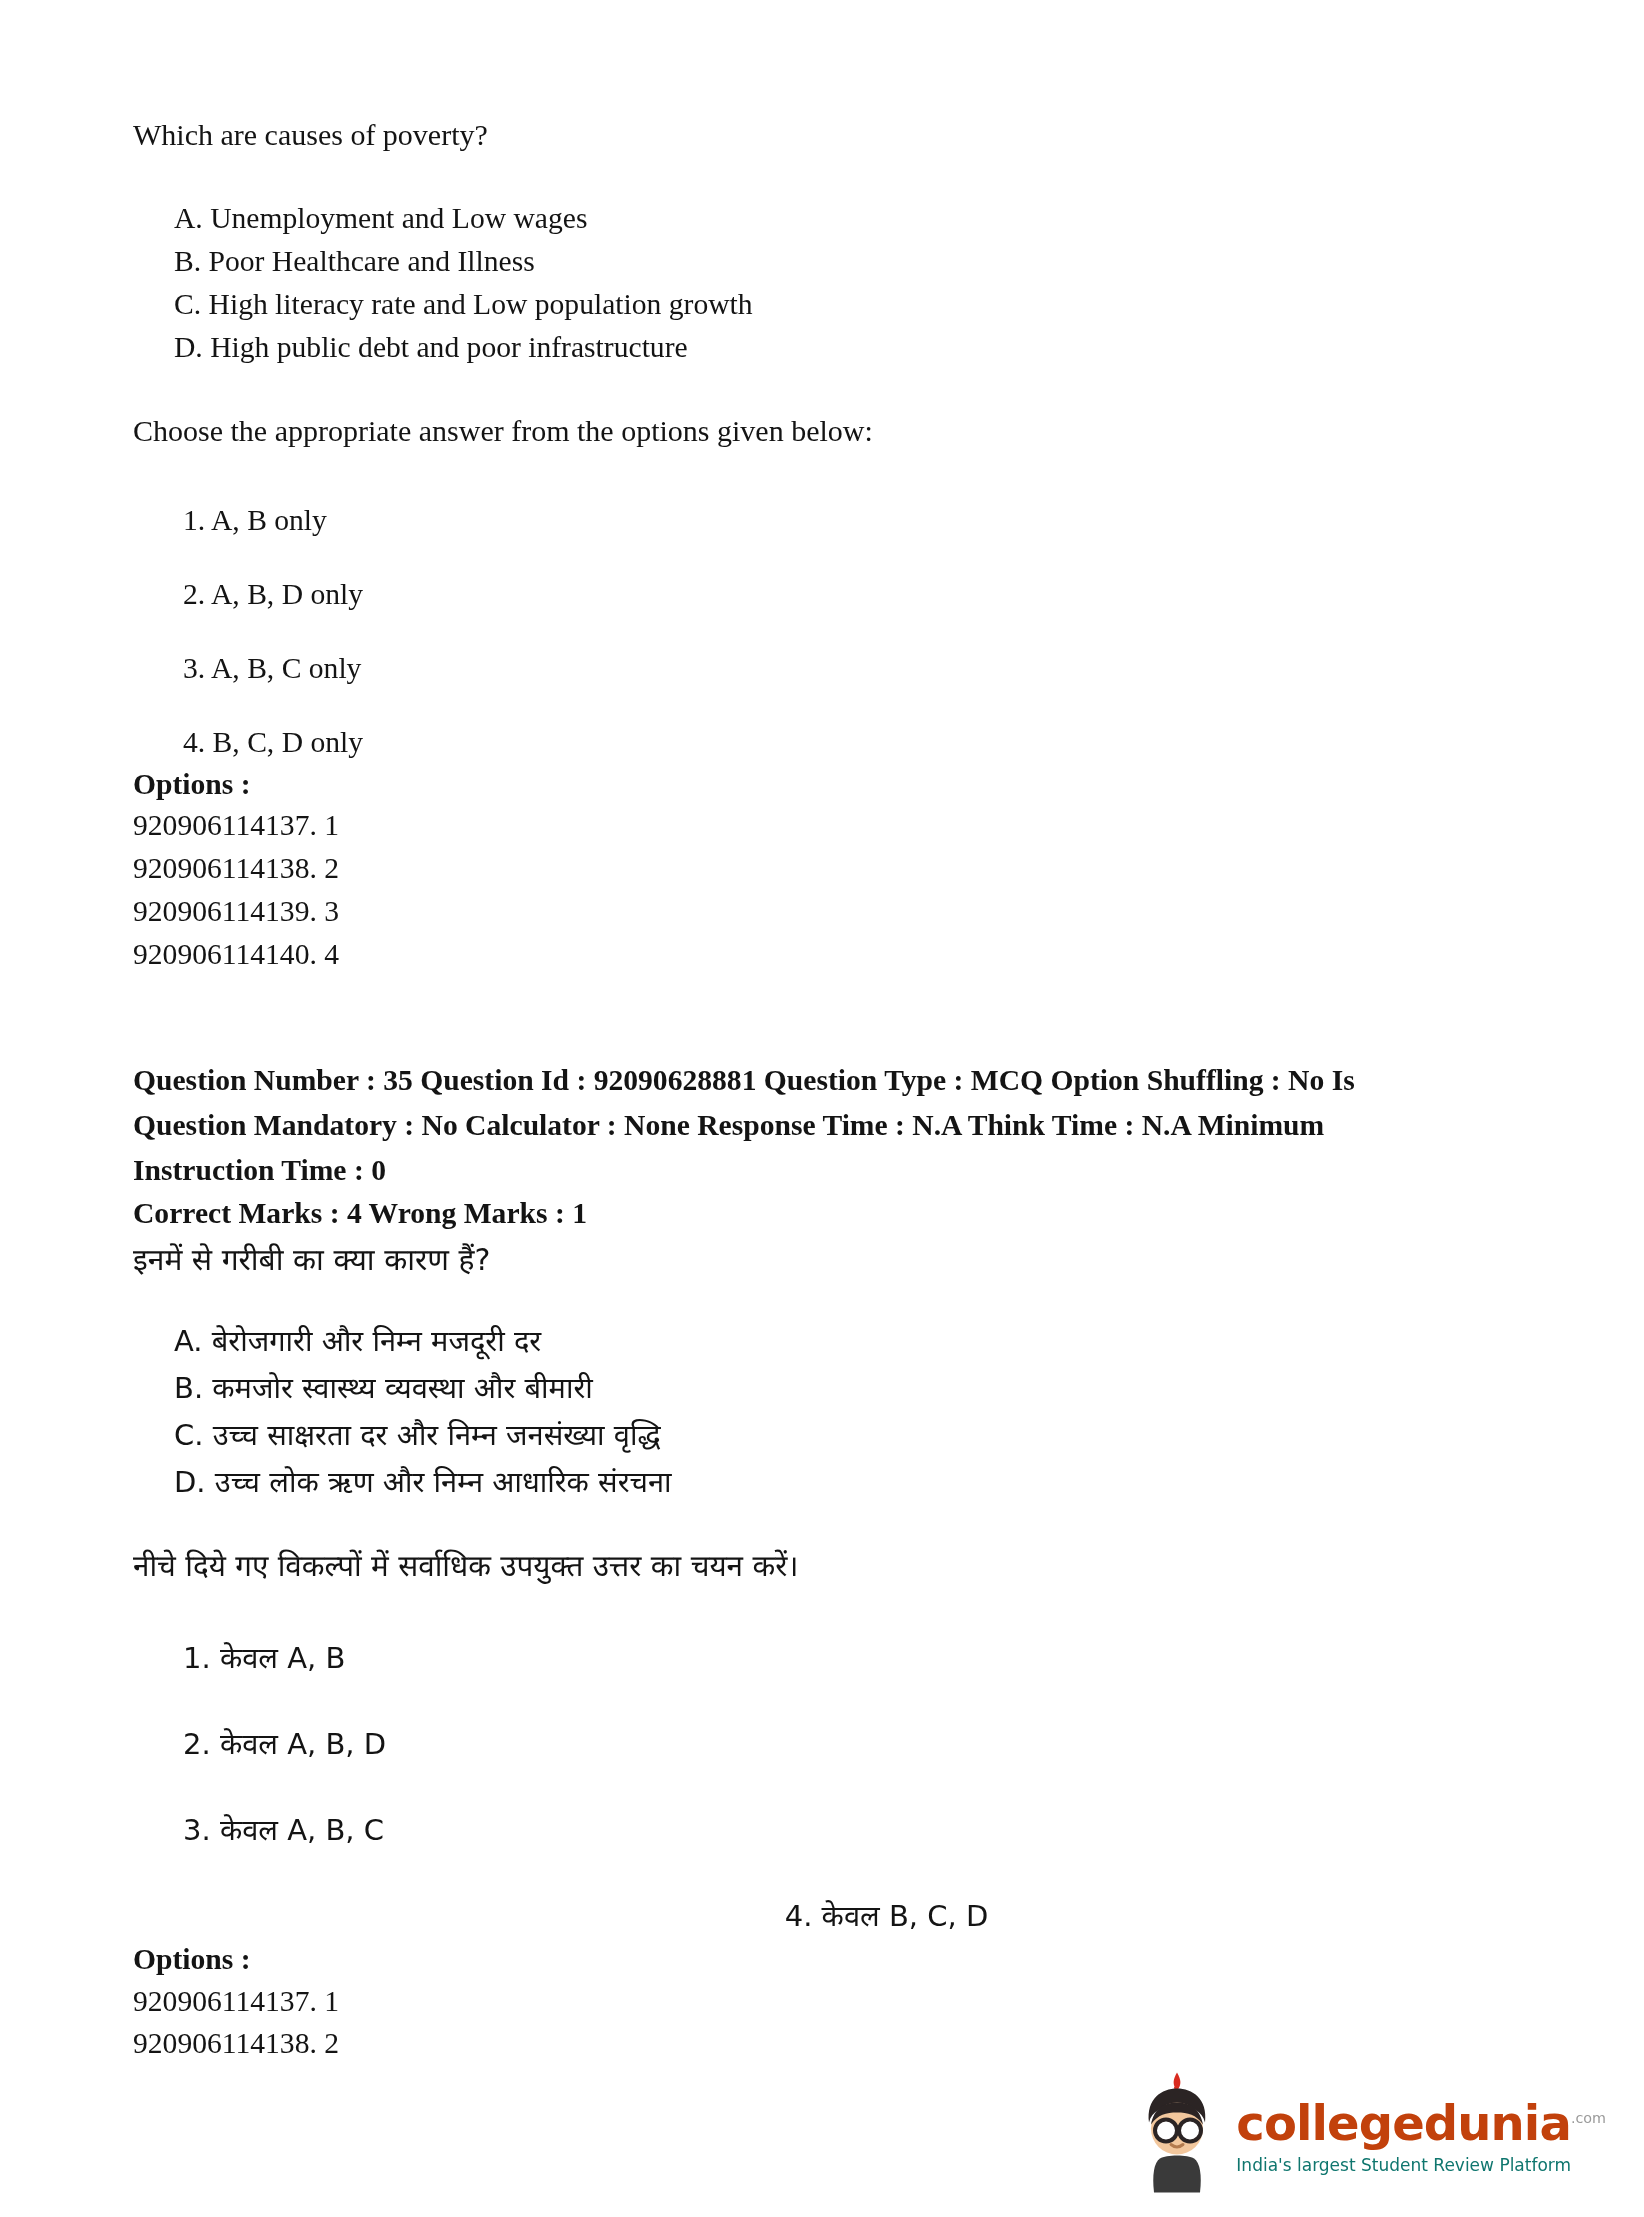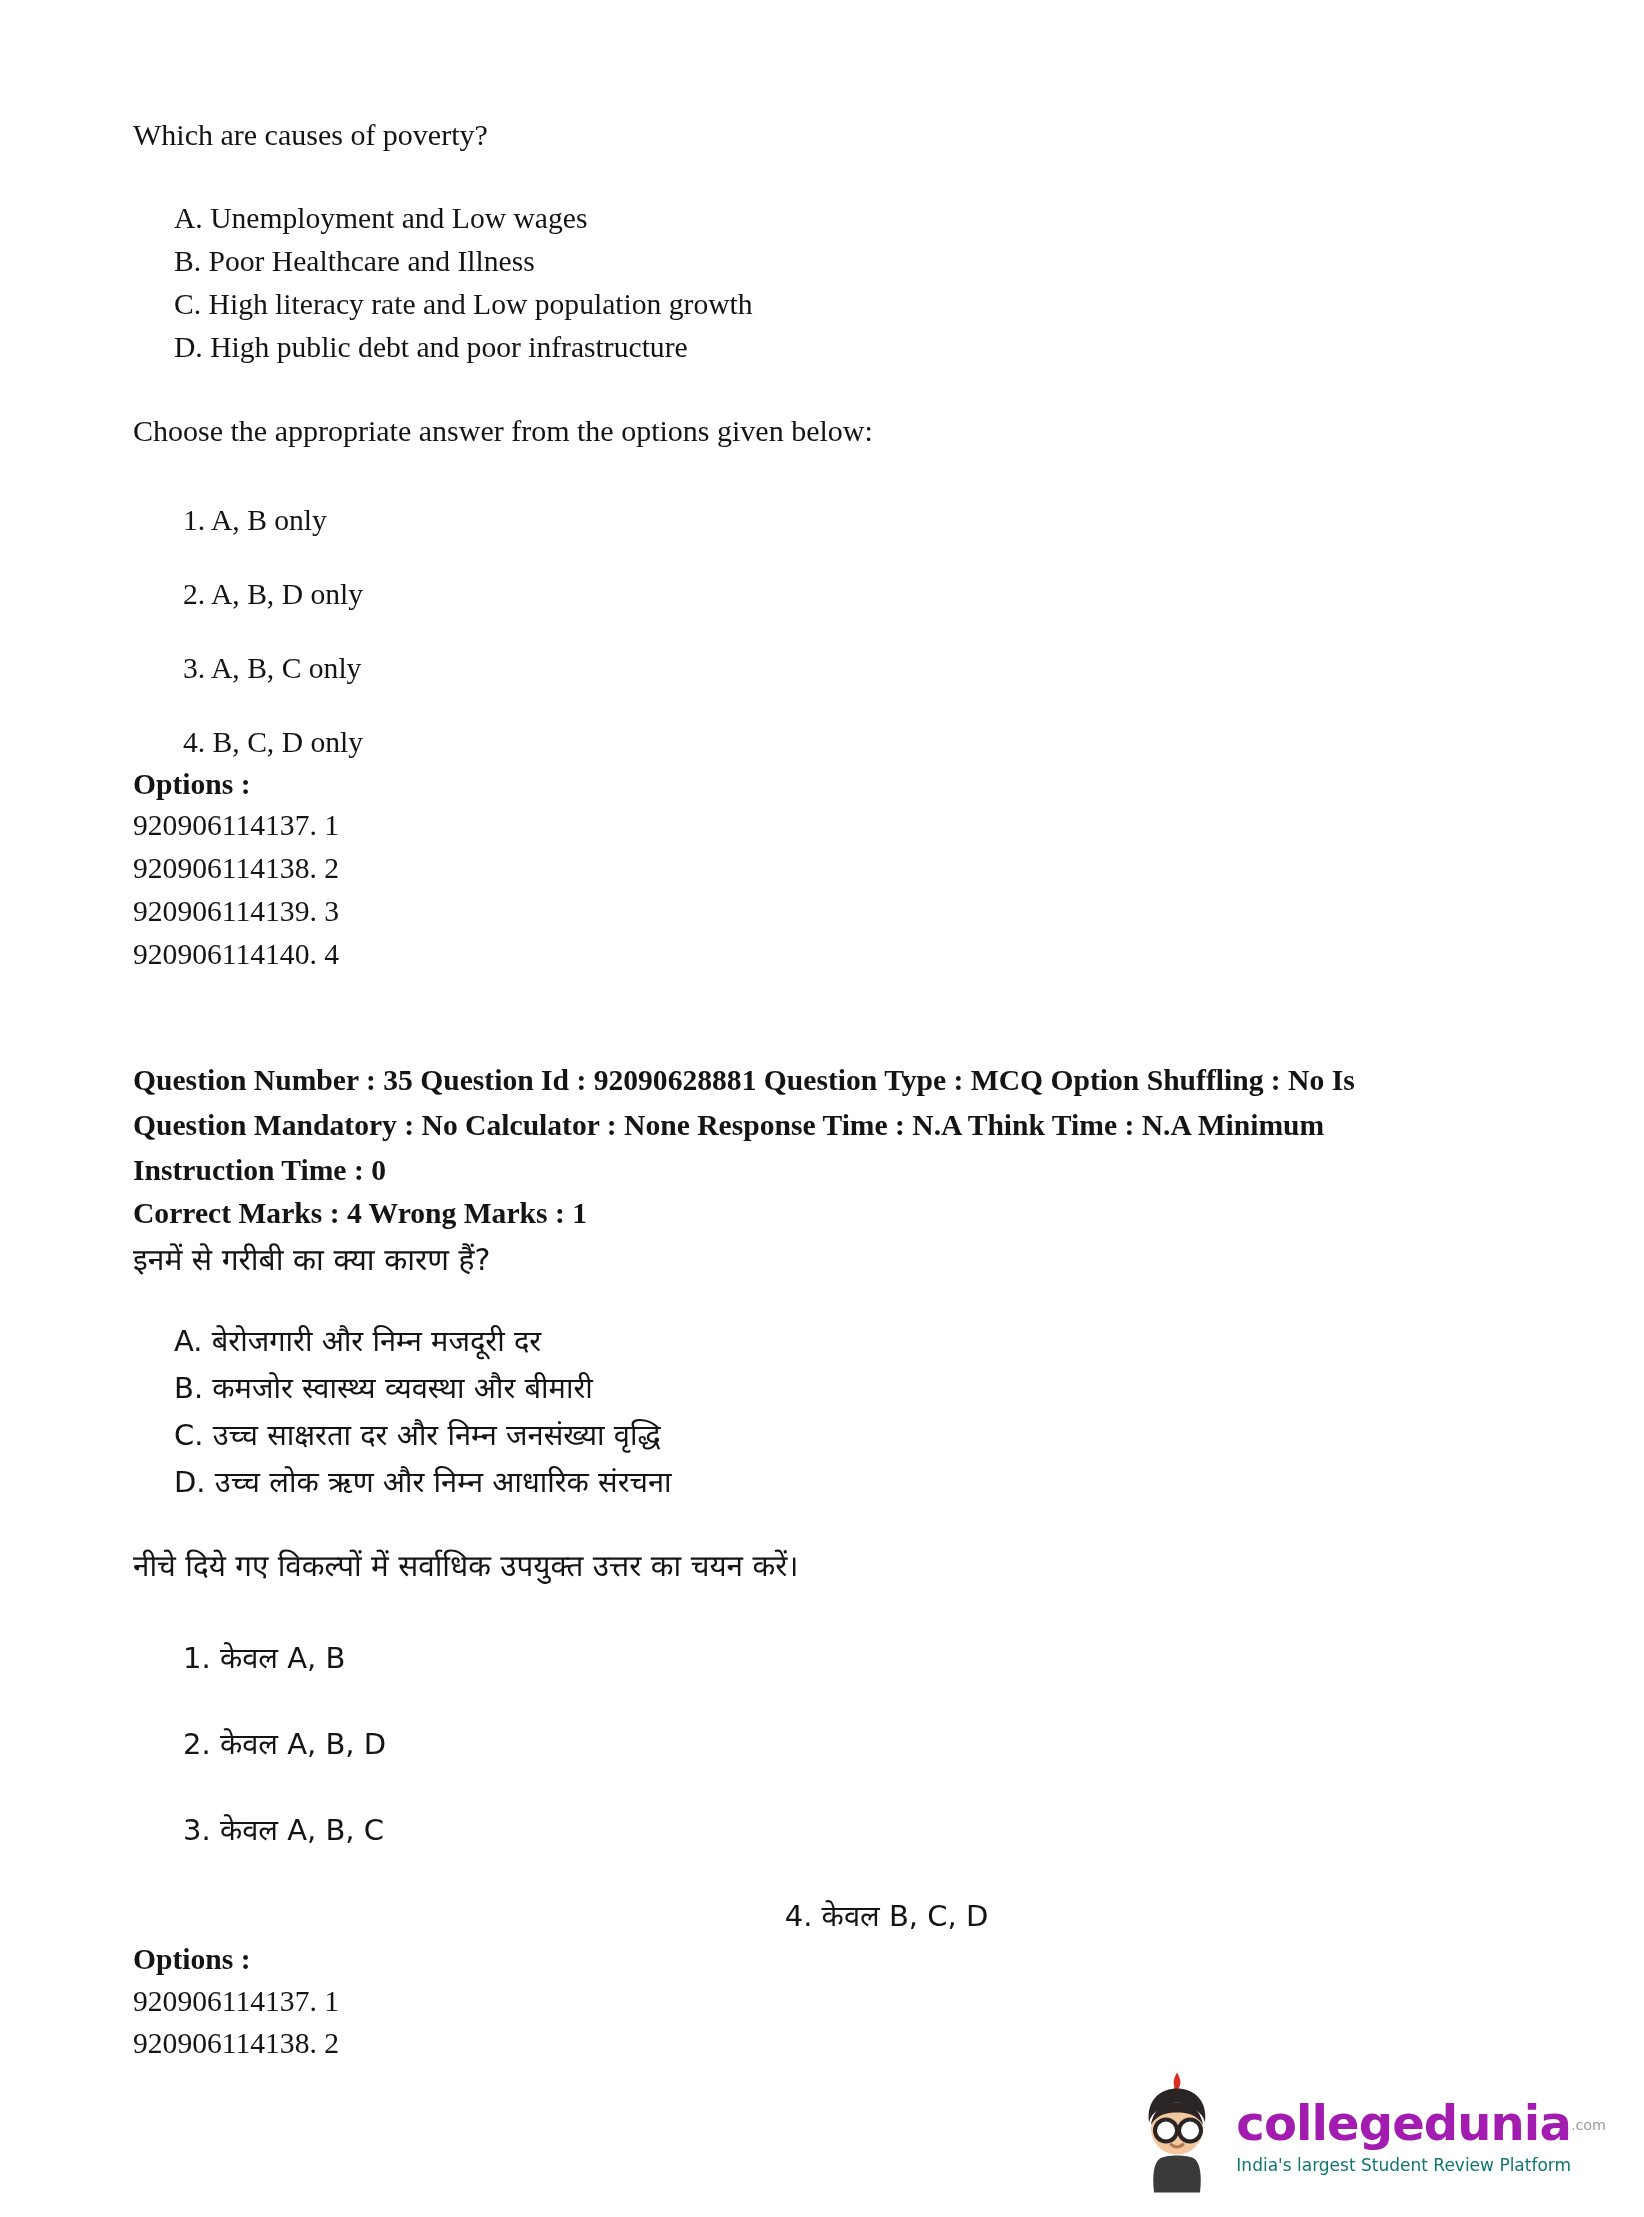--- a/index.html
+++ b/index.html
@@ -88,29 +88,29 @@
     display: flex;
     align-items: center;
     gap: 14.3px;
   }
   .logo-text { display: flex; flex-direction: column; }
   .brand-row { display: flex; align-items: flex-start; }
   .brand {
     font-family: "DejaVu Sans", sans-serif;
     font-weight: bold;
     font-size: 48px;
-    color: #a21caf;
+    color: #c2410c;
     letter-spacing: -0.9px;
     line-height: 1.0;
   }
   .tld {
     font-family: "DejaVu Sans", sans-serif;
     font-size: 14.3px;
     color: #9a9a9a;
-    margin-top: 18px;
+    margin-top: 11px;
   }
   .tagline {
     font-family: "DejaVu Sans", sans-serif;
     font-size: 17px;
     color: #0f766e;
     margin-top: 7.2px;
   }
 </style>
 </head>
 <body>

